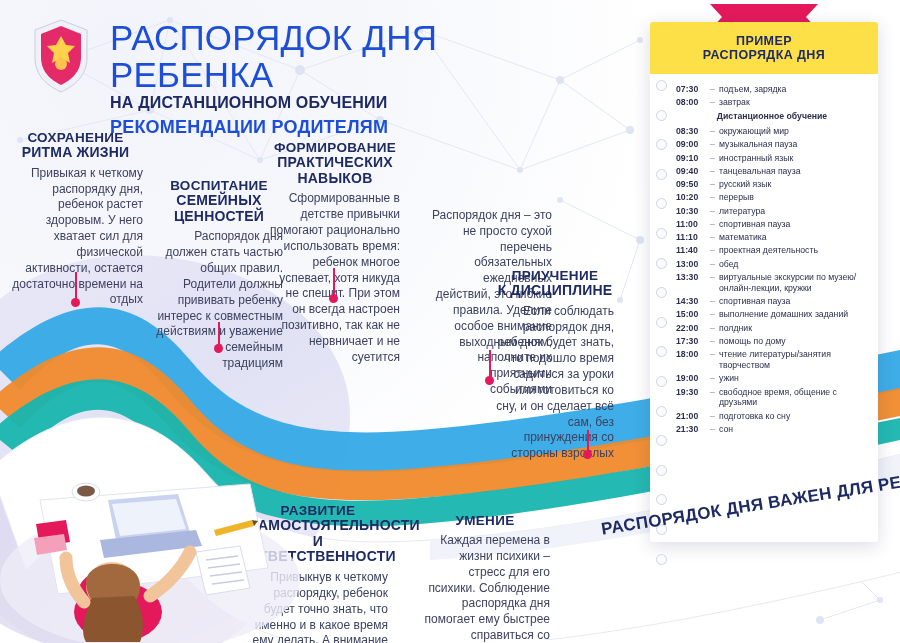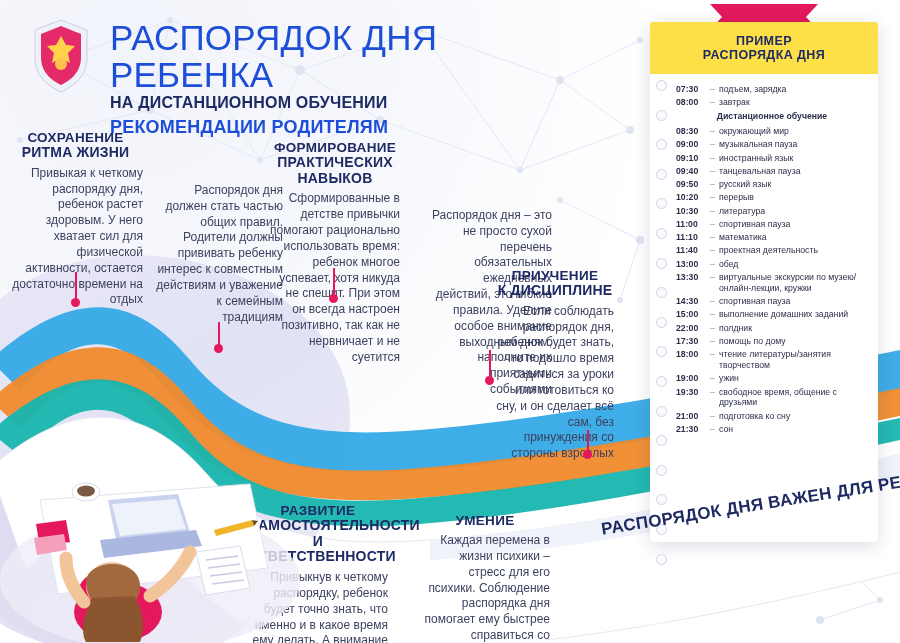--- a/index.html
+++ b/index.html
@@ -150,20 +150,24 @@
   <div class="b-title">
     <div class="l1">СОХРАНЕНИЕ</div>
     <div class="l2">РИТМА ЖИЗНИ</div>
   </div>
   <div class="b-body">Привыкая к четкому распорядку дня, ребенок растет здоровым. У него хватает сил для физической активности, остается достаточно времени на отдых</div>
 </div>
 <div class="pinline" style="left:75px;top:272px;height:30px;"></div>
 <div class="pin" style="left:71px;top:298px;"></div>
 
 <div class="block" style="left:155px;top:178px;width:128px;">
+  <div class="b-title">
+    <div class="l1">ВОСПИТАНИЕ</div>
+    <div class="l2">СЕМЕЙНЫХ ЦЕННОСТЕЙ</div>
+  </div>
   <div class="b-body">Распорядок дня должен стать частью общих правил. Родители должны прививать ребенку интерес к совместным действиям и уважение к семейным традициям</div>
 </div>
 <div class="pinline" style="left:218px;top:322px;height:26px;"></div>
 <div class="pin" style="left:214px;top:344px;"></div>
 
 <div class="block" style="left:270px;top:140px;width:130px;">
   <div class="b-title">
     <div class="l1">ФОРМИРОВАНИЕ</div>
     <div class="l2">ПРАКТИЧЕСКИХ НАВЫКОВ</div>
   </div>

